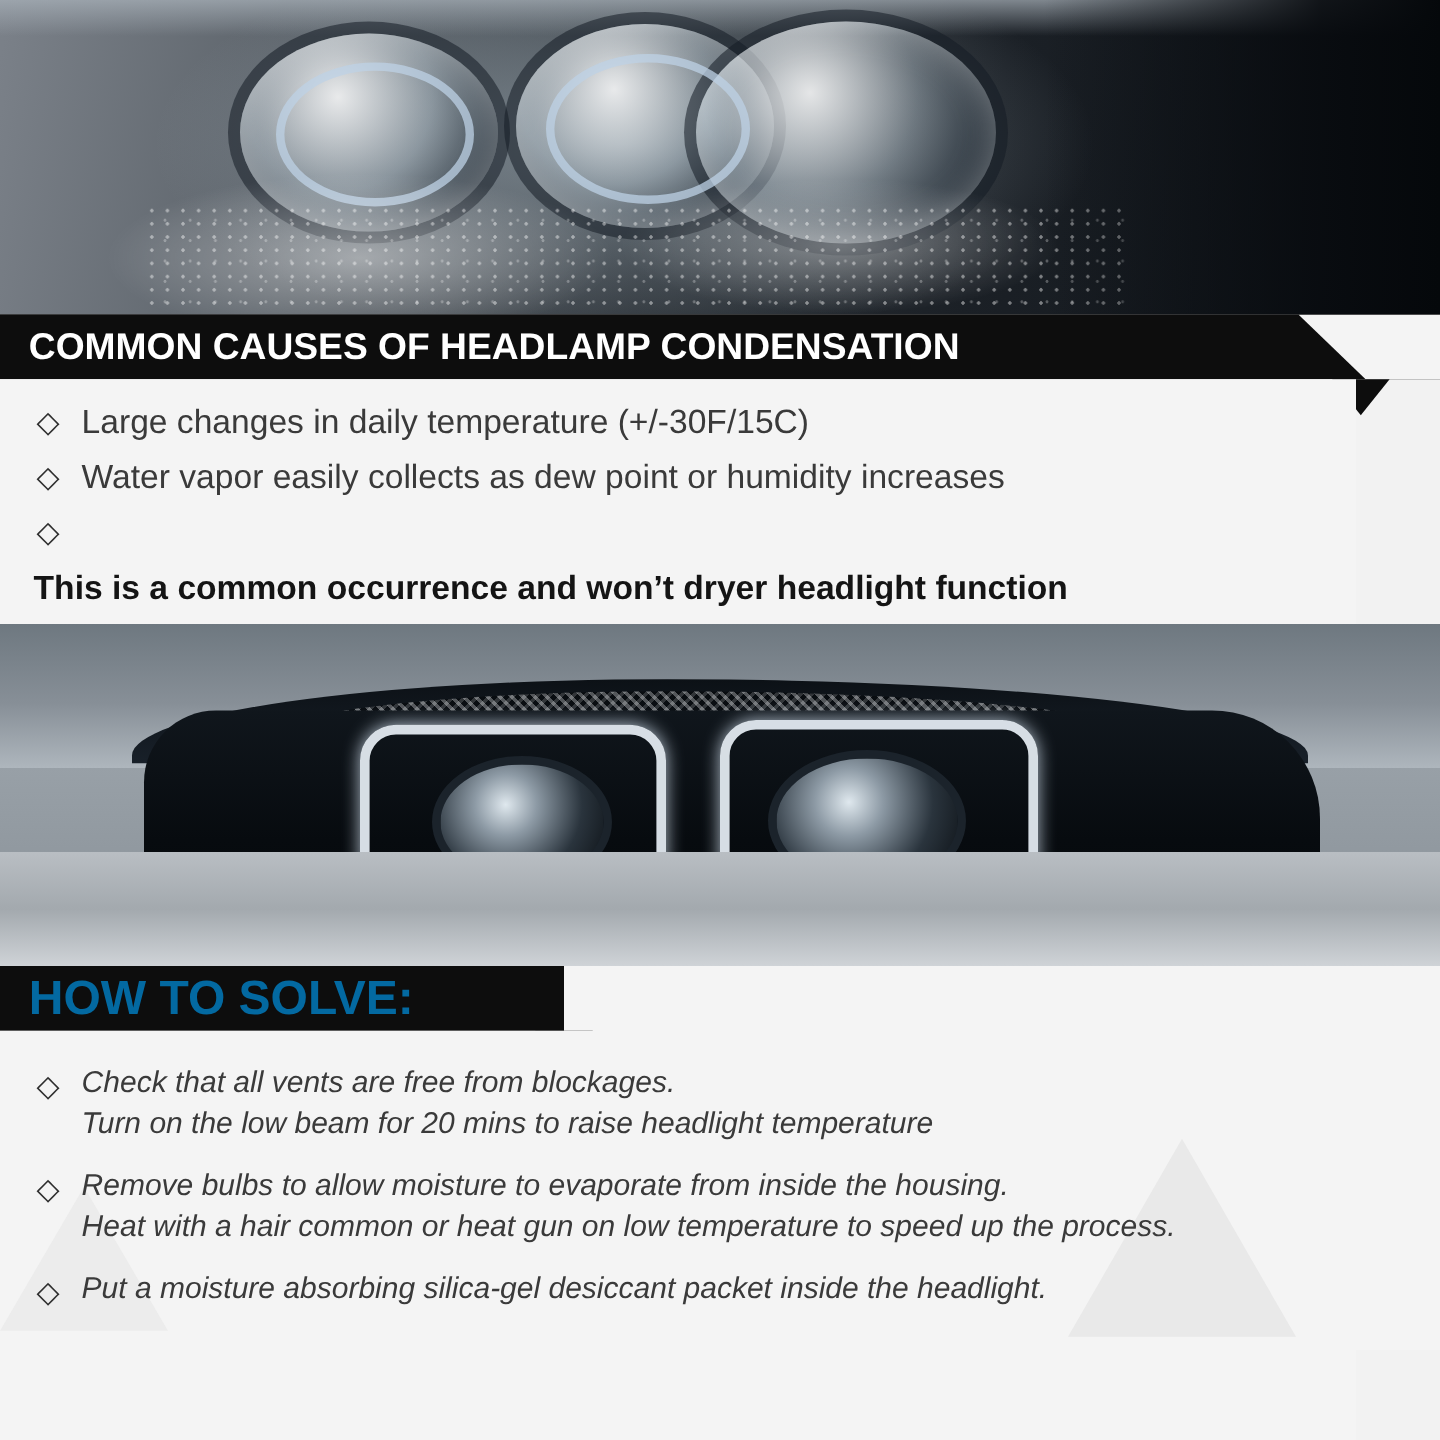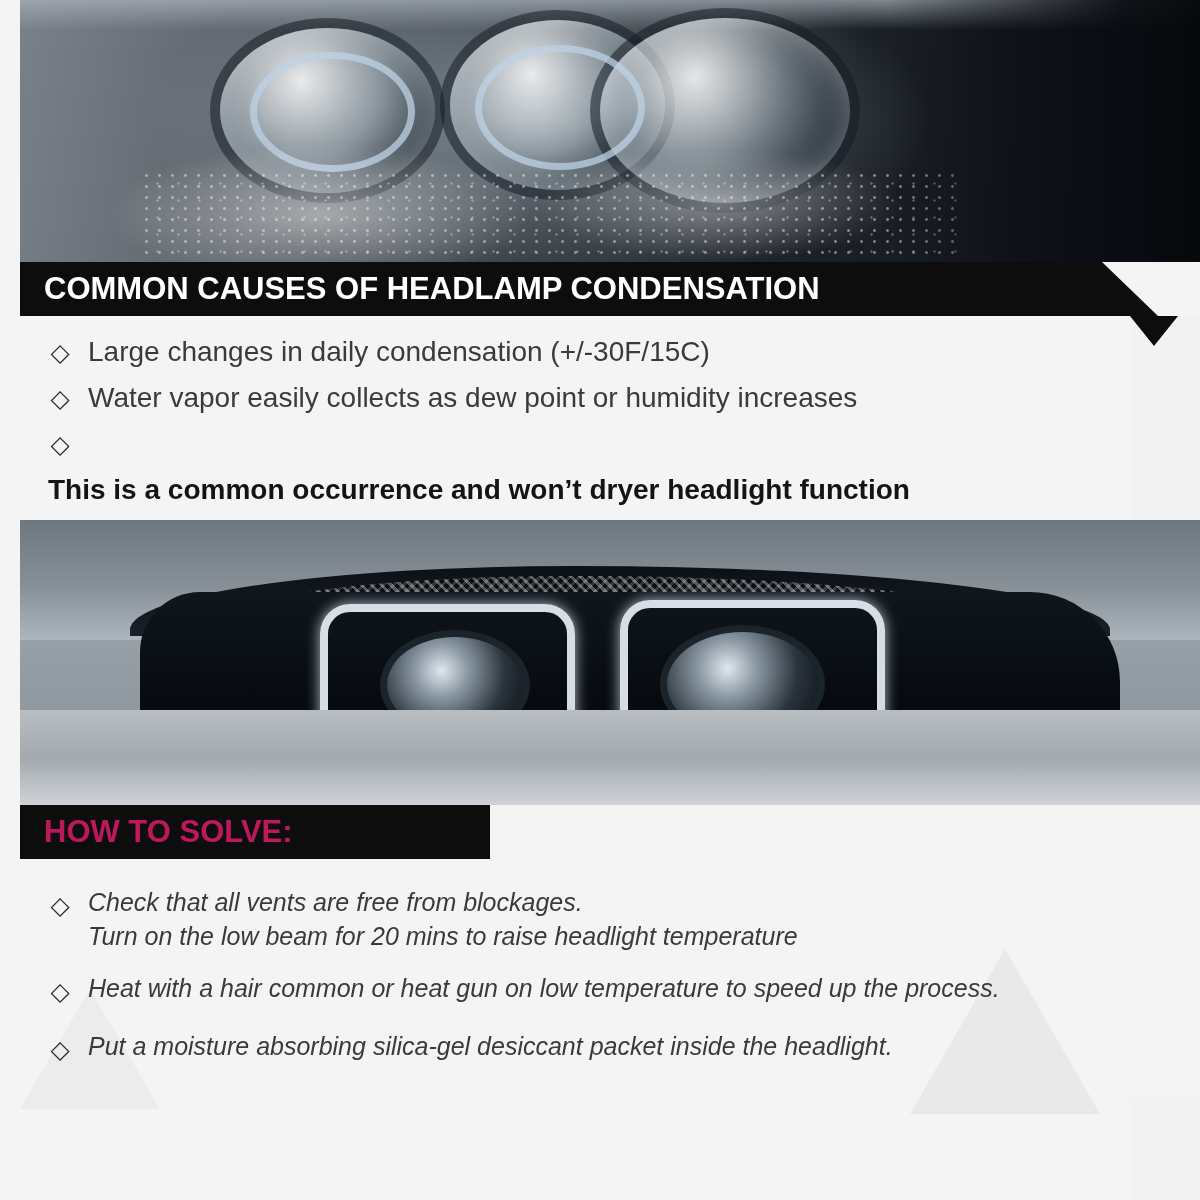--- a/index.html
+++ b/index.html
@@ -6,21 +6,20 @@
   html, body {
     width: 1200px; height: 1200px;
     font-family: "Liberation Sans", sans-serif;
     background: #f2f2f2;
     overflow: hidden;
   }
   .page {
     position: relative;
     width: 1130px; height: 1200px;
     background: #f4f4f4;
-    padding-left: 20px;
   }
 
   
   .photo-top {
     position: relative;
     width: 1200px; height: 262px;
     overflow: hidden;
     background: #2a2f35;
   }
   .photo-top .asphalt {
@@ -212,21 +211,21 @@
     position: relative;
     width: 1200px; height: 54px;
     background: #f4f4f4;
   }
   .solve-head .blk {
     position: absolute; left: 0; top: 0; width: 470px; height: 54px;
     background: #0d0d0d;
   }
   .solve-head .title {
     position: absolute; left: 24px; top: 0;
-    color: #be185d; font-weight: 700; font-size: 31px; line-height: 54px;
+    color: #0369a1; font-weight: 700; font-size: 40px; line-height: 54px;
     white-space: nowrap;
   }
   .solve-head .tri {
     position: absolute; left: 446px; top: 54px;
     width: 0; height: 0;
     border-left: 24px solid transparent;
     border-right: 24px solid transparent;
     border-top: 30px solid #0d0d0d;
   }
 
@@ -293,21 +292,21 @@
 
   <div class="header-full">
     <div class="title">COMMON CAUSES OF HEADLAMP CONDENSATION</div>
     <div class="cut"></div>
     <div class="cut-tri"></div>
   </div>
 
   <div class="causes">
     <div class="bullet-row">
       <span class="dia">◇</span>
-      <span class="bullet-text">Large changes in daily condensation (+/-30F/15C)</span>
+      <span class="bullet-text">Large changes in daily temperature (+/-30F/15C)</span>
     </div>
     <div class="bullet-row">
       <span class="dia">◇</span>
       <span class="bullet-text">Water vapor easily collects as dew point or humidity increases</span>
     </div>
     <div class="bullet-row">
       <span class="dia">◇</span>
     </div>
     <div class="note">This is a common occurrence and won’t dryer headlight function</div>
   </div>
@@ -340,20 +339,21 @@
       <span class="dia">◇</span>
       <div>
         <div class="solve-text">Check that all vents are free from blockages.</div>
         <div class="solve-text">Turn on the low beam for 20 mins to raise headlight temperature</div>
       </div>
     </div>
 
     <div class="solve-row">
       <span class="dia">◇</span>
       <div>
+        <div class="solve-text">Remove bulbs to allow moisture to evaporate from inside the housing.</div>
         <div class="solve-text">Heat with a hair common or heat gun on low temperature to speed up the process.</div>
       </div>
     </div>
 
     <div class="solve-row">
       <span class="dia">◇</span>
       <div>
         <div class="solve-text">Put a moisture absorbing silica-gel desiccant packet inside the headlight.</div>
       </div>
     </div>

